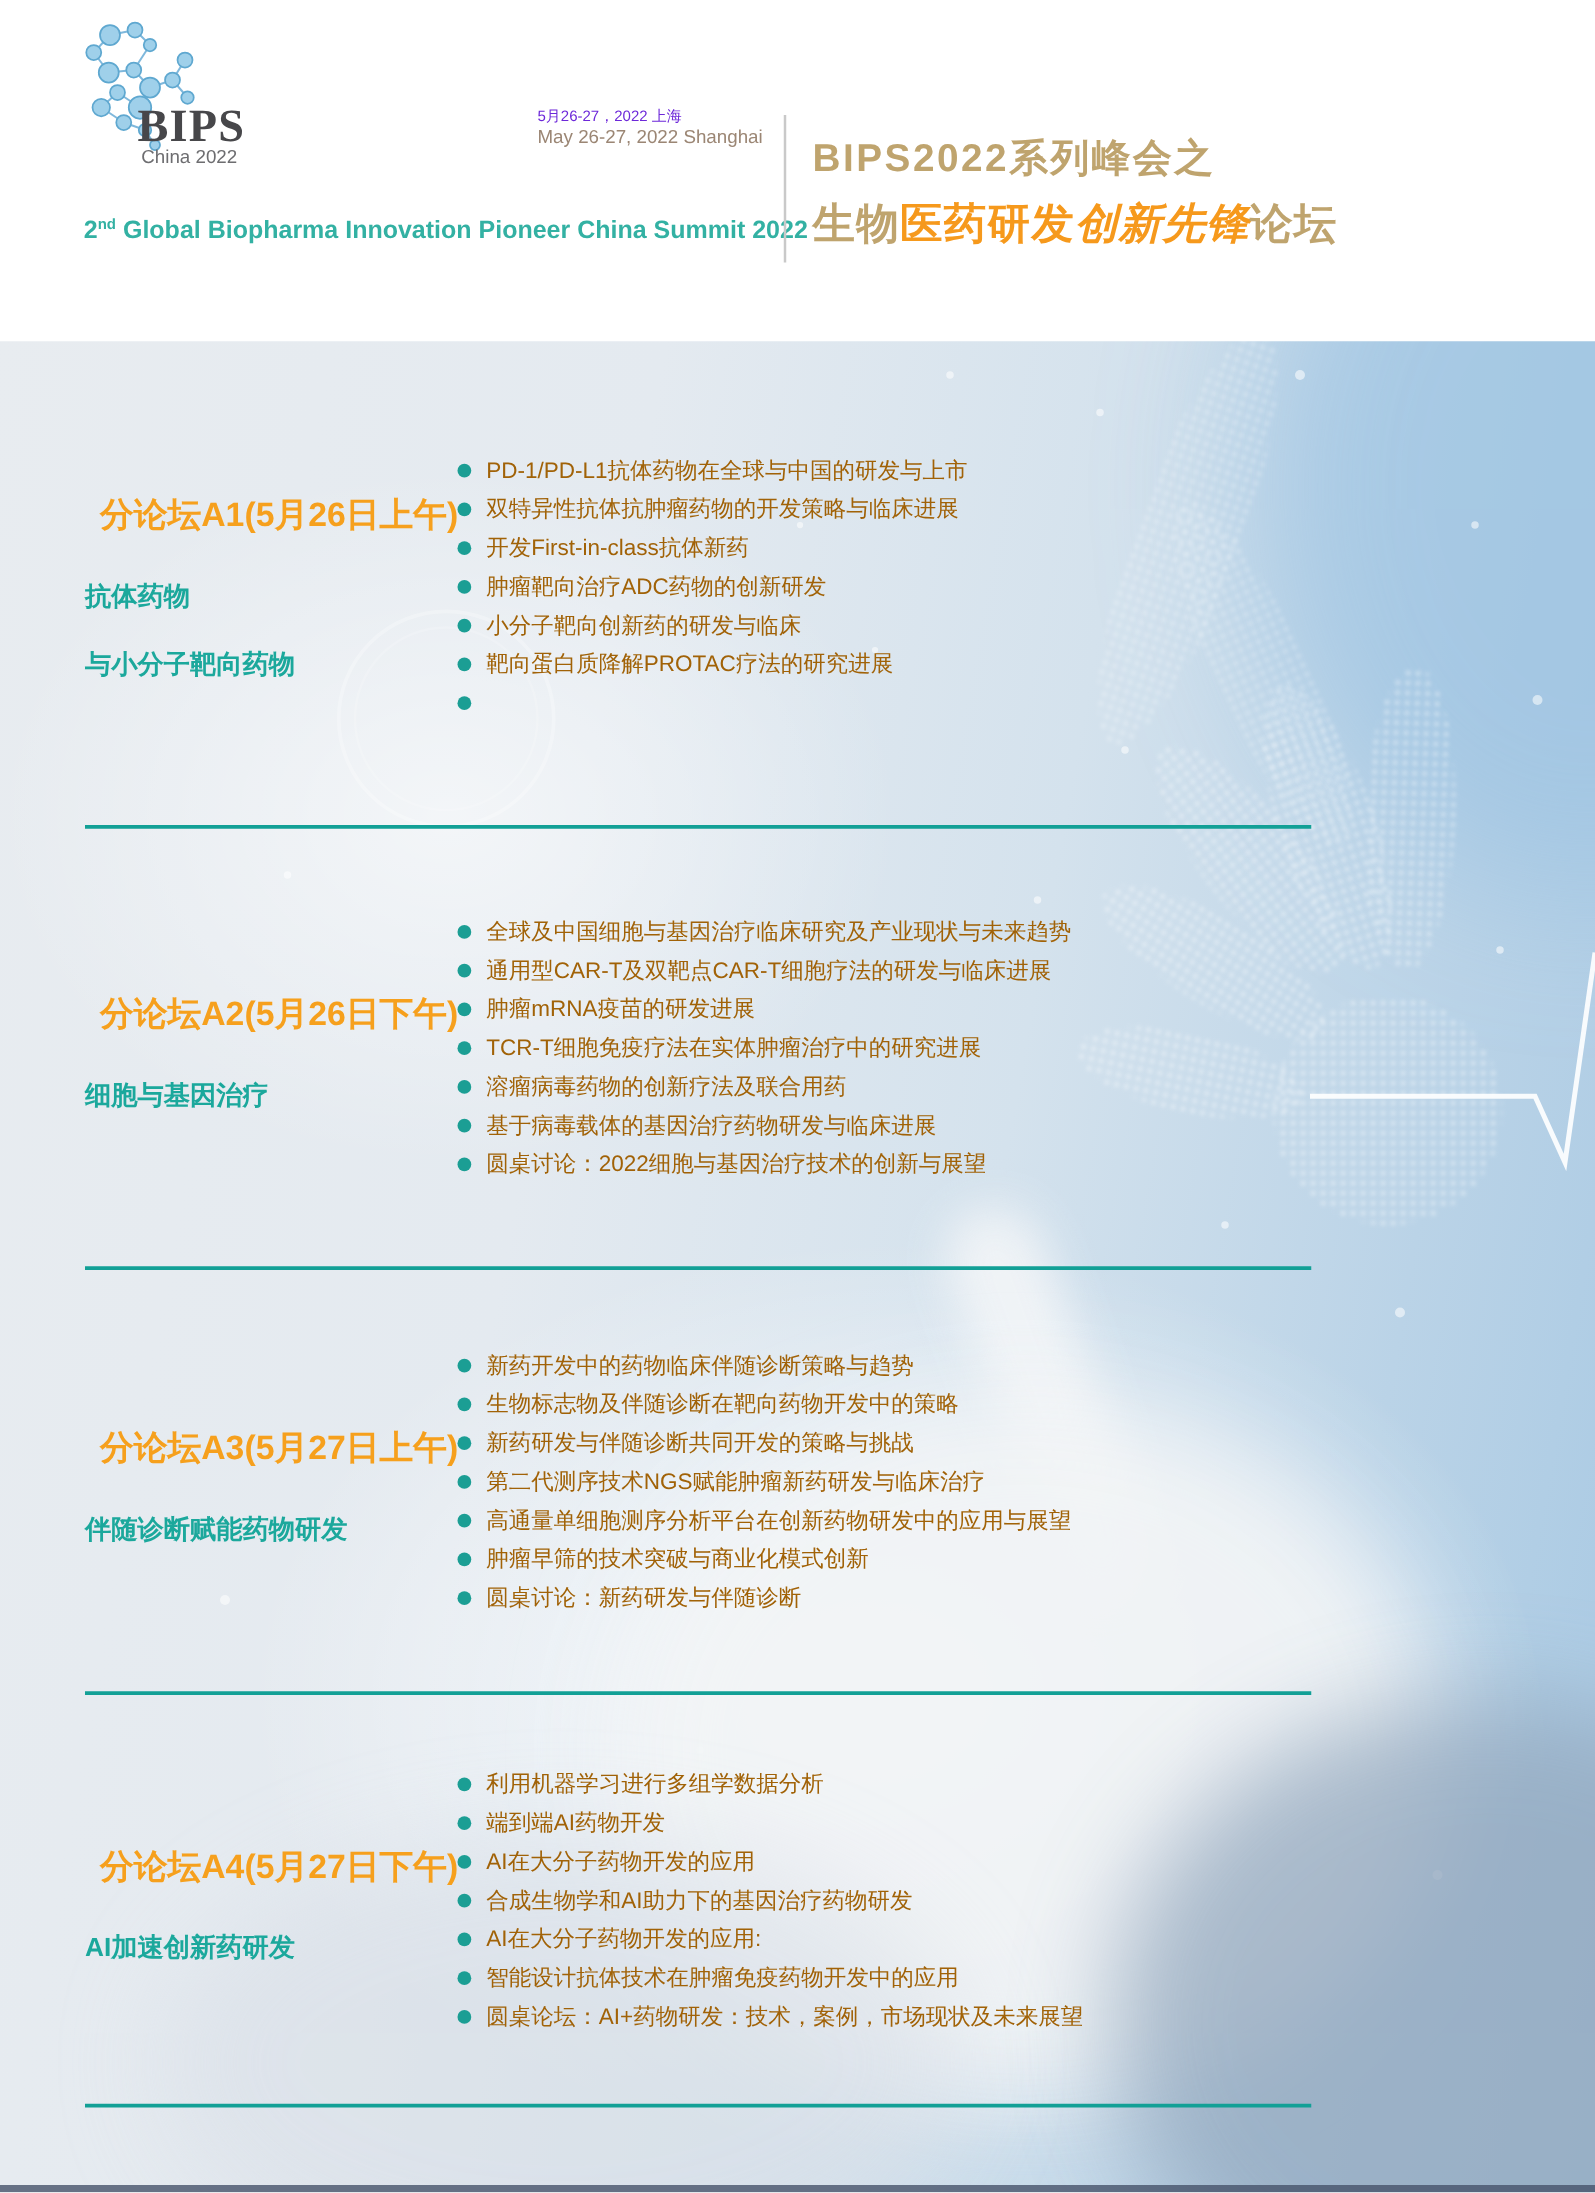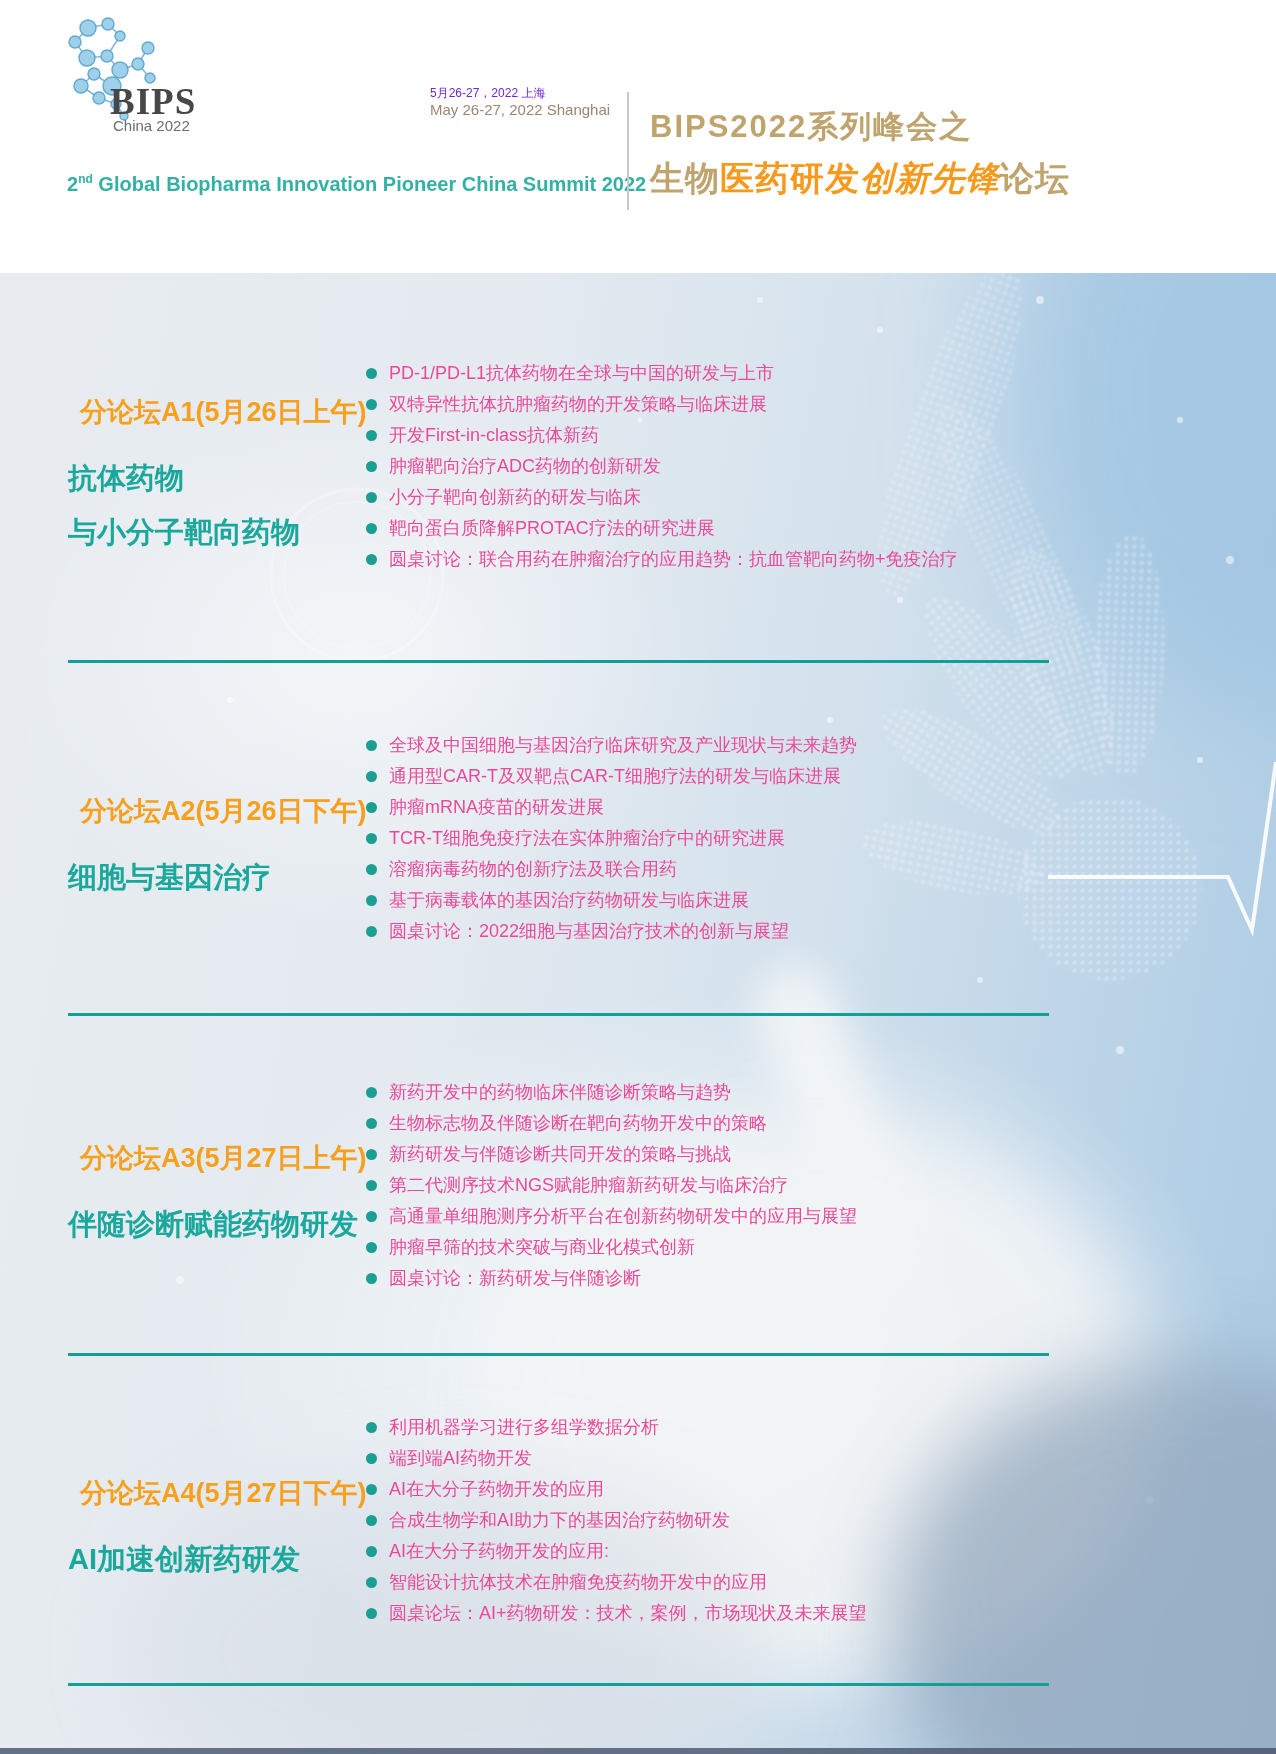--- a/index.html
+++ b/index.html
@@ -42,23 +42,23 @@
   #sessions{position:absolute;top:0;left:0;width:1276px;height:1754px;z-index:2;}
   .session{position:absolute;left:68px;width:981px;display:flex;align-items:center;
     border-top:3px solid #12a096;box-sizing:border-box;}
   .session:nth-of-type(1){top:268px;height:392px;}
   .session:nth-of-type(2){top:660px;height:353px;}
   .session:nth-of-type(3){top:1013px;height:340px;}
   .session:nth-of-type(4){top:1353px;height:330px;}
   .final-divider{position:absolute;top:1683px;left:68px;width:981px;height:3px;background:#12a096;}
   .s-col-title{width:298px;flex:none;}
   .s-head{margin:12px;font-size:27px;font-weight:700;line-height:54px;color:#f6a01d;white-space:nowrap;}
-  .s-sub{font-size:29px;font-weight:700;line-height:54px;color:#1ba89c;white-space:nowrap;}
+  .s-sub{font-size:21px;font-weight:700;line-height:54px;color:#1ba89c;white-space:nowrap;}
   .topics{list-style:none;margin:0;padding:0;flex:1;}
-  .topics li{display:flex;align-items:flex-start;margin:7px 0;font-size:18px;line-height:24px;color:#ec4899;}
+  .topics li{display:flex;align-items:flex-start;margin:7px 0;font-size:18px;line-height:24px;color:#a16207;}
   .dot{width:11px;height:11px;border-radius:50%;background:#1b9e94;flex:none;margin:7px 12px 0 0;}
 </style>
 </head>
 <body>
 
 <div class="poster">
 
   <div class="bg">
     <svg width="1276" height="1529" viewBox="0 225 1276 1529">
       <defs>
@@ -219,21 +219,20 @@
           <li>
             <span class="dot"></span>
             <span class="ttx">小分子靶向创新药的研发与临床</span>
           </li>
           <li>
             <span class="dot"></span>
             <span class="ttx">靶向蛋白质降解PROTAC疗法的研究进展</span>
           </li>
           <li>
             <span class="dot"></span>
-            <span class="ttx">圆桌讨论：联合用药在肿瘤治疗的应用趋势：抗血管靶向药物+免疫治疗</span>
           </li>
         </ul>
     </section>
 
     <section class="session">
       <div class="s-col-title">
         <h2 class="s-head">分论坛A2(5月26日下午)</h2>
       <div class="s-sub">细胞与基因治疗</div>
         </div>
       <ul class="topics">

